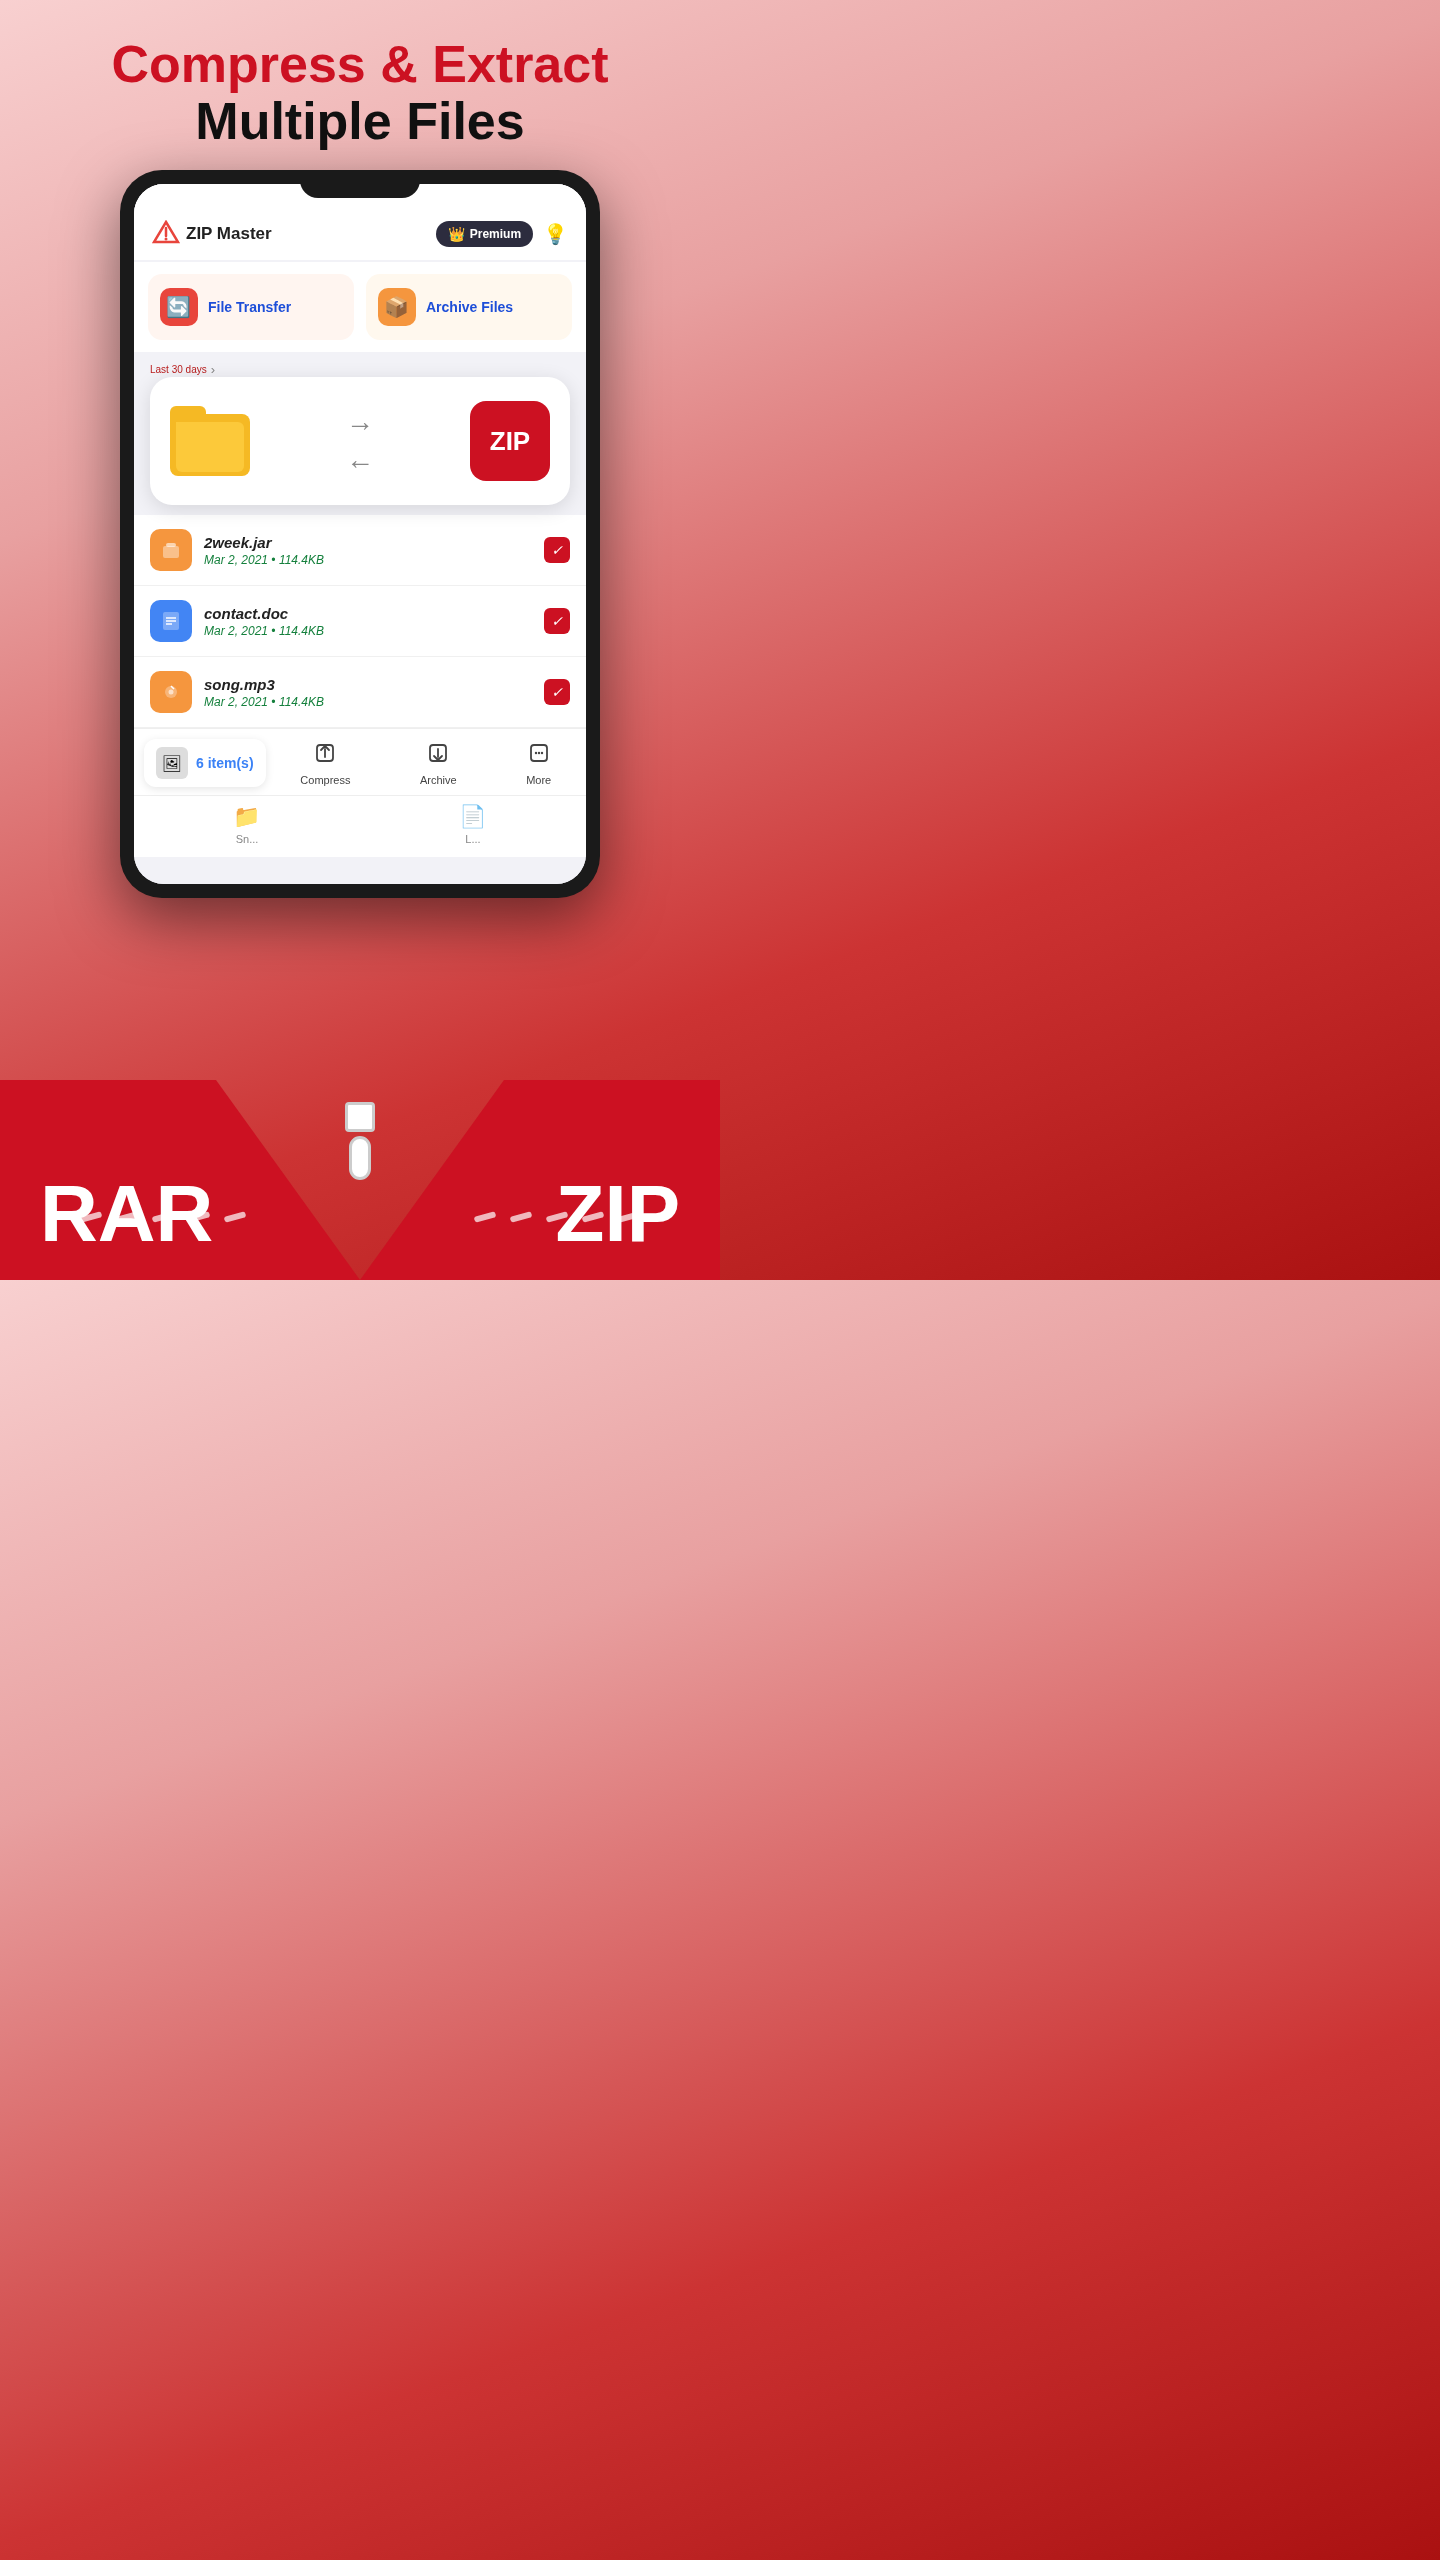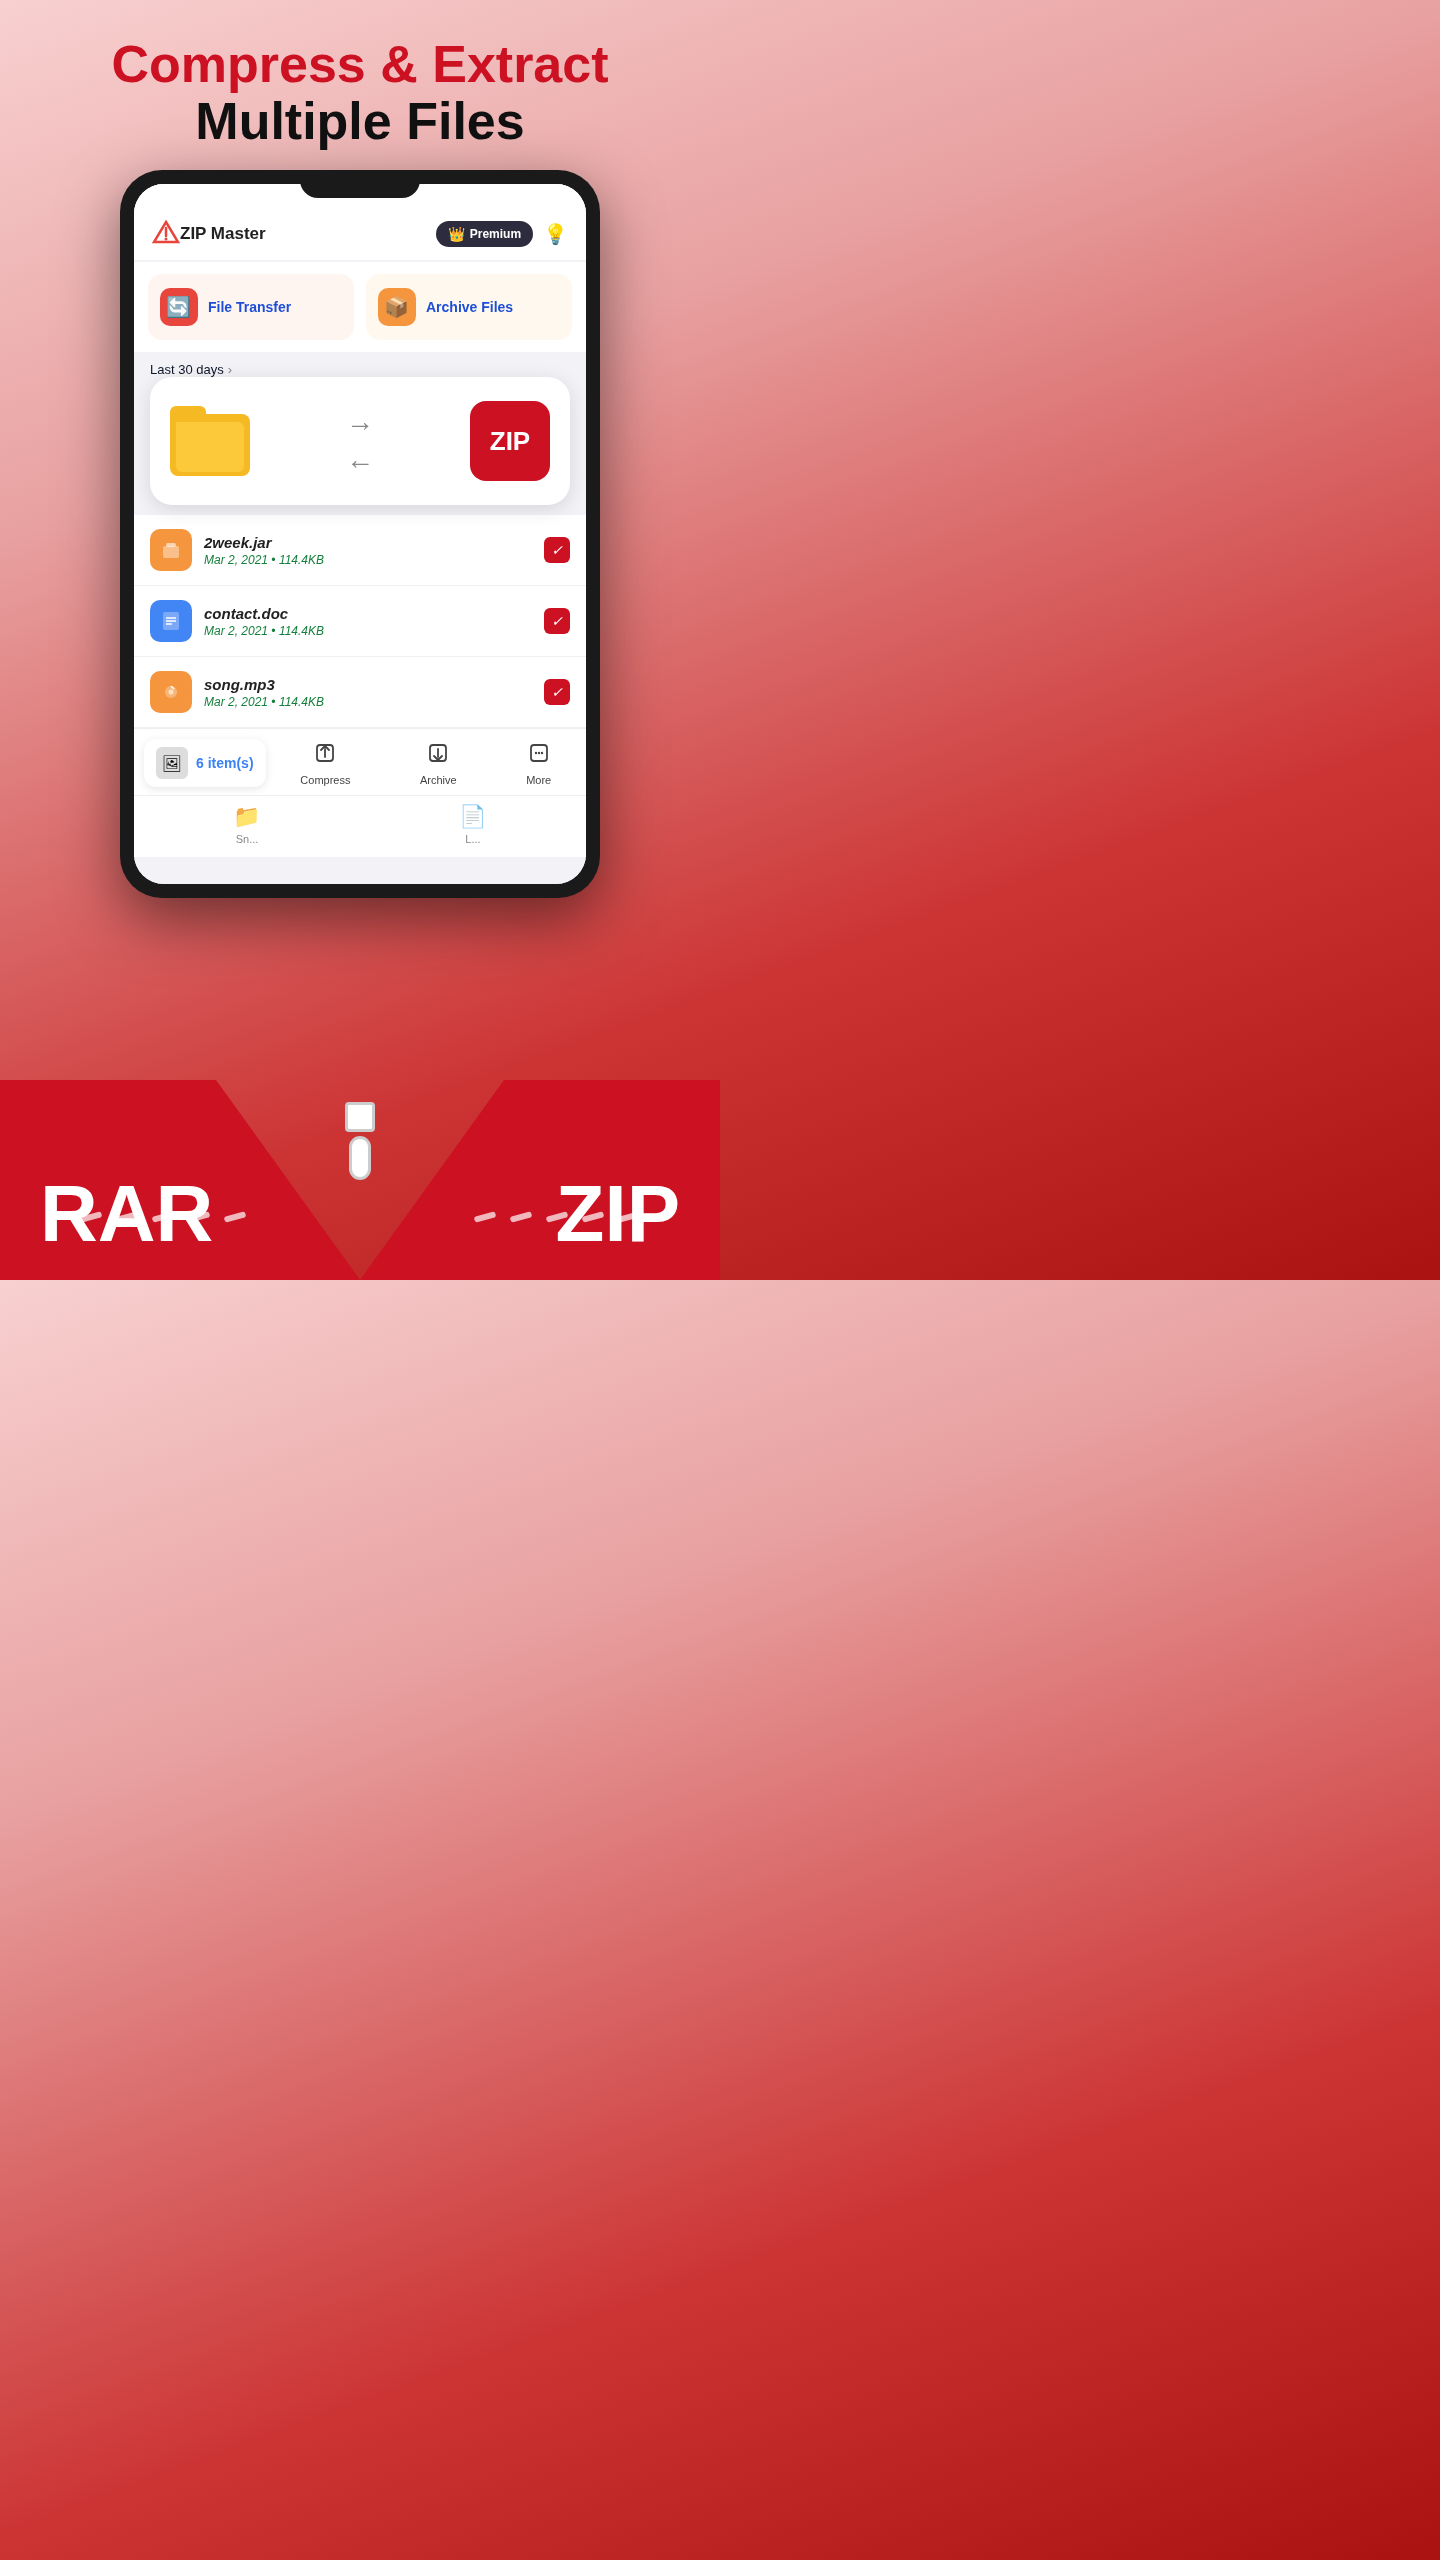--- a/index.html
+++ b/index.html
@@ -70,20 +70,21 @@
     .app-header {
       background: #fff;
       padding: 36px 18px 12px;
       display: flex;
       align-items: center;
       justify-content: space-between;
     }
     .app-logo {
       display: flex;
       align-items: center;
+      gap: 6px;
     }
     .logo-icon {
       width: 28px;
       height: 28px;
     }
     .logo-text {
       font-size: 17px;
       font-weight: 700;
       color: #222;
     }
@@ -153,22 +154,22 @@
 
     
     .period-row {
       background: #f2f2f7;
       padding: 10px 16px;
       display: flex;
       align-items: center;
       gap: 4px;
     }
     .period-label {
-      font-size: 13px;
-      color: #0f172a;
+      font-size: 10px;
+      color: #b91c1c;
       font-weight: 500;
     }
     .chevron {
       font-size: 13px;
       color: #888;
     }
 
     
     .convert-card {
       background: #fff;

